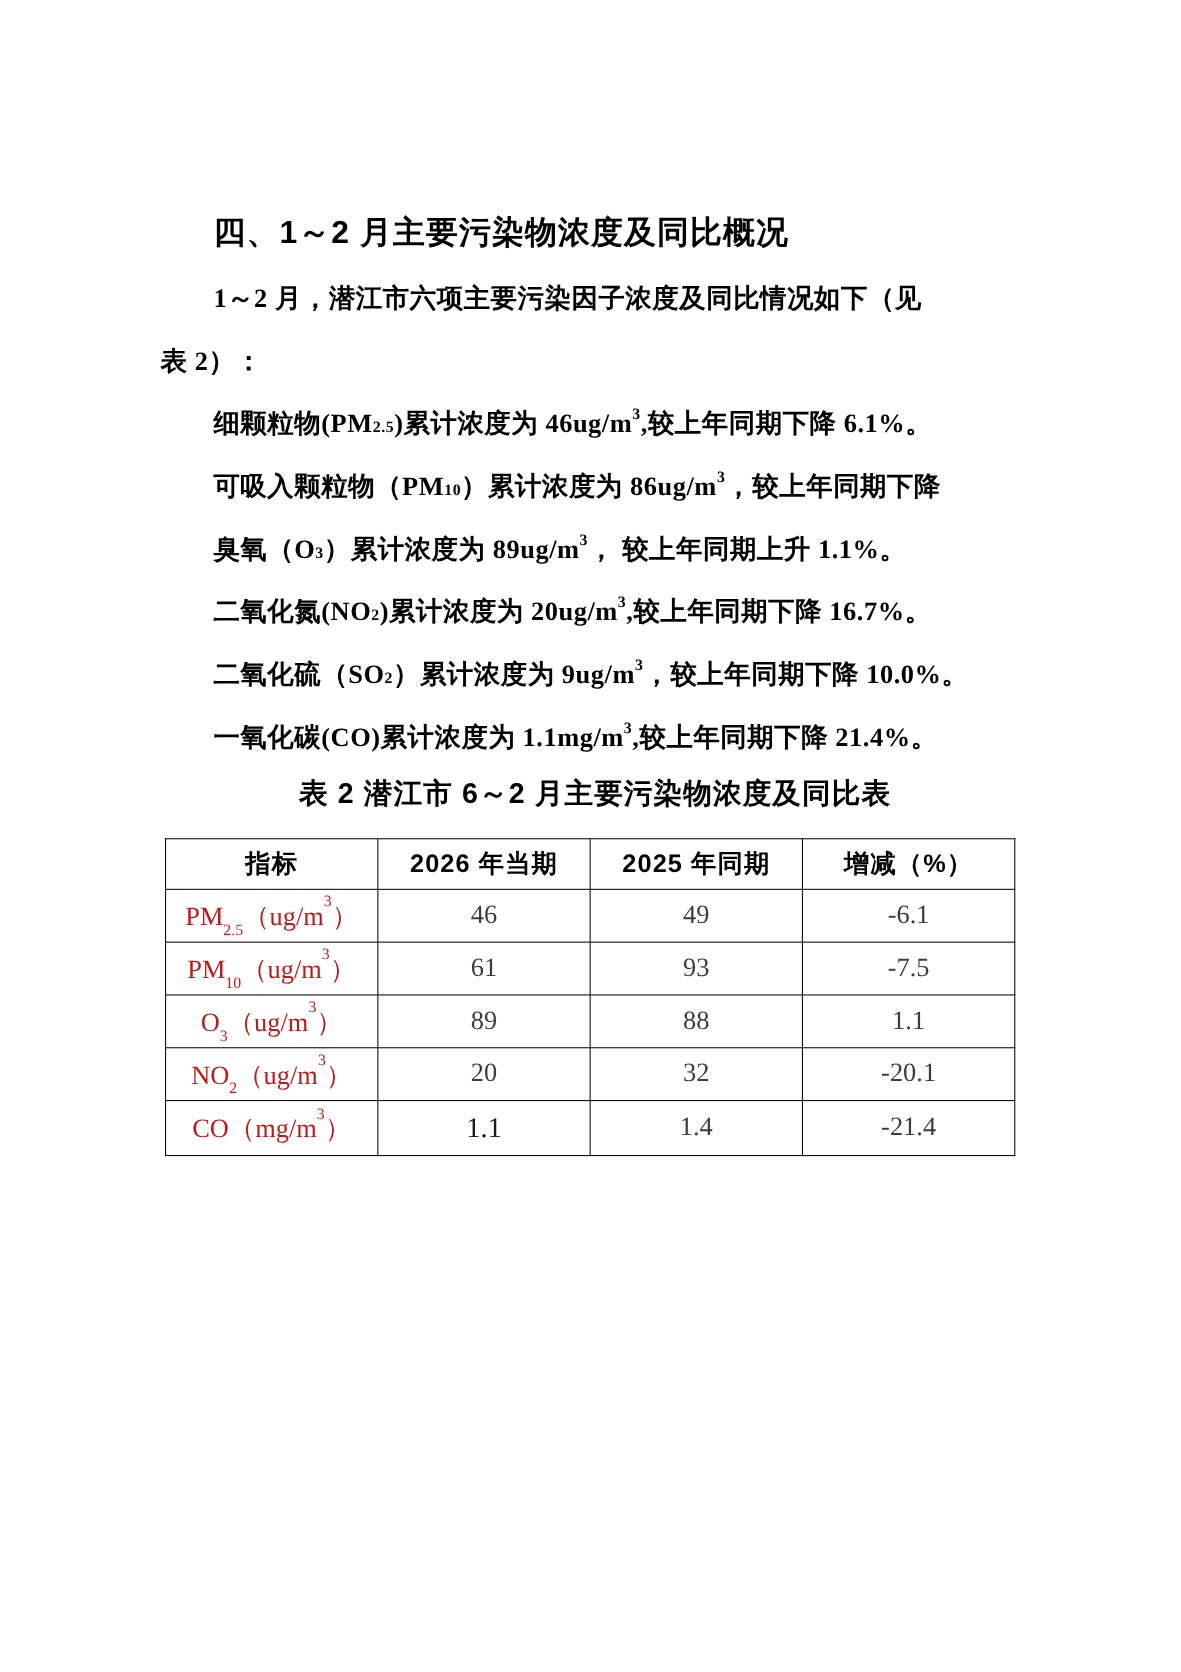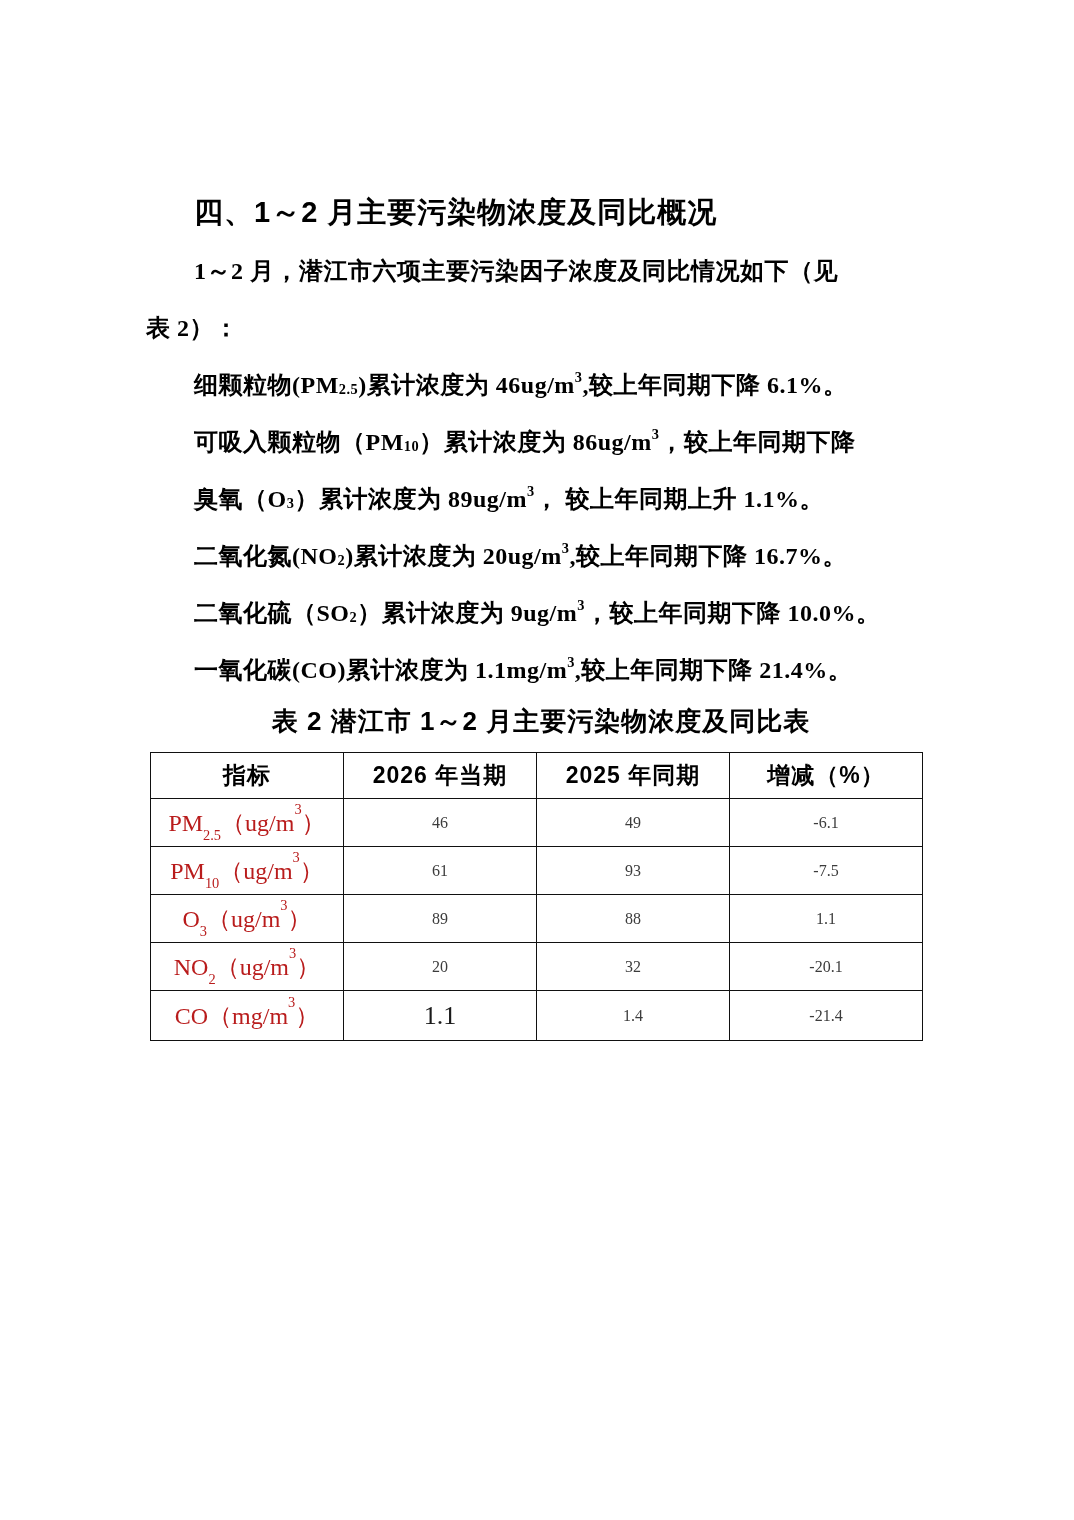--- a/index.html
+++ b/index.html
@@ -40,40 +40,40 @@
     text-align:center;
     font-family:"Liberation Sans", sans-serif;
     font-weight:bold;
     font-size:26px;
     letter-spacing:1px;
   }
   table.data-table{
     border-collapse:collapse;
     table-layout:fixed;
     width:773px;
-    margin:10px 0 0 4px;
+    margin:20px 0 0 4px;
   }
   .data-table th,.data-table td{
     border:1.5px solid #111;
     text-align:center;
     vertical-align:middle;
     padding:0;
     overflow:hidden;
   }
   .data-table thead th{
     height:45px;
     font-family:"Liberation Sans", sans-serif;
     font-weight:bold;
     font-size:23px;
     letter-spacing:1px;
   }
   .data-table tbody tr{height:48px;}
   .data-table tbody tr:last-child{height:50px;}
   td.indicator{font-size:24px;color:#b91c1c;}
-  td.value{font-size:16px;color:#3c3c3c;}
+  td.value{font-size:24px;color:#3c3c3c;}
   
   .data-table tbody tr:nth-child(5) td:nth-child(2){font-size:26px;color:#1a1a1a;}
   .data-table tbody tr:nth-child(6) td.value{font-size:22px;color:#2e2e2e;}
 </style>
 </head>
 <body>
 
 <div class="page">
   <div class="content">
 
@@ -83,21 +83,21 @@
         <div class="line indent">1～2 月，潜江市六项主要污染因子浓度及同比情况如下（见</div>
         <div class="line">表 2）：</div>
         <div class="line indent">细颗粒物(PM<sub>2.5</sub>)累计浓度为 46ug/m<sup>3</sup>,较上年同期下降 6.1%。</div>
         <div class="line indent">可吸入颗粒物（PM<sub>10</sub>）累计浓度为 86ug/m<sup>3</sup>，较上年同期下降</div>
         <div class="line indent">臭氧（O<sub>3</sub>）累计浓度为 89ug/m<sup>3</sup>， 较上年同期上升 1.1%。</div>
         <div class="line indent">二氧化氮(NO<sub>2</sub>)累计浓度为 20ug/m<sup>3</sup>,较上年同期下降 16.7%。</div>
         <div class="line indent">二氧化硫（SO<sub>2</sub>）累计浓度为 9ug/m<sup>3</sup>，较上年同期下降 10.0%。</div>
         <div class="line indent">一氧化碳(CO)累计浓度为 1.1mg/m<sup>3</sup>,较上年同期下降 21.4%。</div>
       </div>
 
-    <div class="table-caption">表 2 潜江市 1～2 月主要污染物浓度及同比表</div>
+    <div class="table-caption">表 2 潜江市 6～2 月主要污染物浓度及同比表</div>
 
     <table class="data-table">
       <thead>
         <tr>
           <th>指标</th>
           <th>2026 年当期</th>
           <th>2025 年同期</th>
           <th>增减（%）</th>
         </tr>
       </thead>

